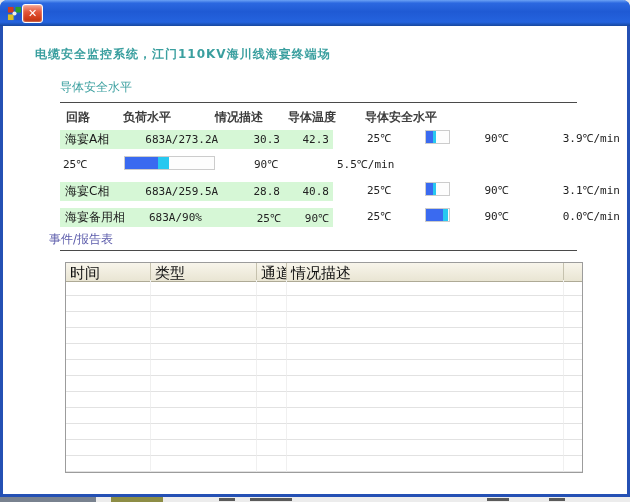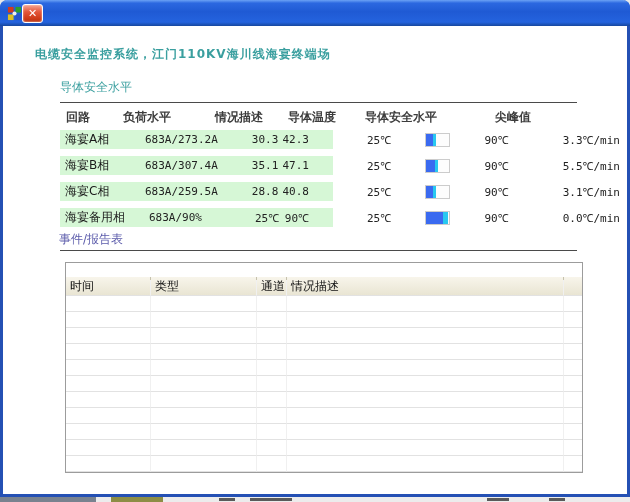--- a/index.html
+++ b/index.html
@@ -24,54 +24,54 @@
                color:#fff; font-weight:bold; font-size:11px; line-height:17px; text-align:center;
                box-shadow:inset 0 0 2px #ffd9cf; cursor:pointer; }
 
   .content { position:absolute; left:0; top:26px; width:624px; height:468px; background:#fff; }
 
   
   .page-heading { position:absolute; left:32px; top:20px; font-size:12px; font-weight:bold;
                   letter-spacing:1px; color:var(--teal,#3a9f9f); }
   .section-link { position:absolute; font-size:12px; text-decoration:none; cursor:pointer; }
   .status-link { left:57px; top:53px; color:var(--teal,#3a9f9f); }
-  .events-link { left:56px; top:205px; color:var(--purple,#5c5cab); }
+  .events-link { left:46px; top:205px; color:var(--purple,#5c5cab); }
 
   .rule { position:absolute; left:57px; width:517px; height:1px; background:#4a4a4a; }
   .rule1 { top:76px; } .rule2 { top:224px; }
 
   
   .status-header { position:absolute; left:57px; top:83px; width:518px; display:flex;
                    font-size:12px; color:#3c3c3c;font-weight:bold; }
   .sh0{width:63px; padding-left:6px;} .sh1{width:92px;} .sh2{width:73px;}
   .sh3{width:77px;} .sh4{width:130px;} .sh5{width:83px;}
 
   .status-rows { position:absolute; left:57px; top:104px; width:560px; }
-  .status-row { display:flex; align-items:center; height:19px; margin-bottom:7px; font-size:11px;gap:34px; }
+  .status-row { display:flex; height:19px; margin-bottom:7px; font-size:11px;gap:34px; }
   .green-zone { width:273px; height:19px; display:flex; align-items:center;
                 background:var(--rowgreen,#d6f7d6); }
   .cell { white-space:nowrap; }
   .circuit { width:67px; padding-left:5px; font-size:12px; color:#1a1a1a; }
   .load { width:90px; font-size:11px; color:#222;margin-left:24px; }
   .surface { width:58px; text-align:right; color:#222; }
-  .conductor { width:58px; text-align:right; padding-right:24px; color:#222; }
+  .conductor { width:58px; text-align:right; padding-right:4px; color:#222; }
   .bar-min { width:30px; text-align:center; color:#222; }
   .bar-track { position:relative; width:91px; height:14px; background:#fdfdfd;
                border:1px solid #cccccc; overflow:hidden; }
   .seg { position:absolute; top:0; bottom:0; }
   .bar-max { width:34px; text-align:center; color:#222; }
   .peak { margin-left:20px; color:#222; }
 
   
   .events-table { position:absolute; left:62px; top:236px; width:518px;
                   border:1px solid #9c9c9c; background:#fff; }
   .events-header { display:flex; height:17px; }
   .eh-cell { background:linear-gradient(#f8f5eb,#e9e5d3); border-right:1px solid #c6c2ae;
-             border-bottom:1px solid #aeaa96; font-size:12px; color:#111;
-             padding:1px 4px 17px; overflow:hidden; white-space:nowrap;margin-top:14px; }
+             border-bottom:1px solid #aeaa96; font-size:15px; color:#111;
+             padding:1px 4px 17px; overflow:hidden; white-space:nowrap; }
   .eh-cell:last-child { border-right:none; }
   .e-row { display:flex; height:16px; }
   .e-cell { border-right:1px solid #f0f0f0; border-bottom:1px solid #e2e2e2; }
   .e-cell:last-child { border-right:none; }
   .cw0{width:85px;} .cw1{width:106px;} .cw2{width:30px;} .cw3{width:277px;} .cw4{width:20px; flex:1;}
 
   
   .desktop-strip { position:absolute; left:0; top:497px; width:630px; height:5px; background:#ececec; }
   .frag { position:absolute; top:0; height:5px; }
   .frag-gray { left:0; width:96px; background:#79828f; }
@@ -102,46 +102,39 @@
     <a class="section-link status-link">导体安全水平</a>
 
     <div class="rule rule1"></div>
 
     <div class="status-header">
       <div class="sh0">回路</div>
       <div class="sh1">负荷水平</div>
       <div class="sh2">情况描述</div>
       <div class="sh3">导体温度</div>
       <div class="sh4">导体安全水平</div>
-      <div class="sh5">尖峰值</div>
     </div>
 
     <div class="status-rows">
         <div class="status-row">
           <div class="green-zone">
             <div class="cell circuit">海宴A相</div>
             <div class="cell load mono">683A/273.2A</div>
             <div class="cell surface mono">30.3</div>
             <div class="cell conductor mono">42.3</div>
           </div>
           <div class="bar-min mono">25℃</div>
           <div class="bar-track">
             <div class="seg blue" style="left: 0px; width: 31%; background: rgb(58, 106, 240);"></div>
             <div class="seg cyan" style="left: 31%; width: 13%; background: rgb(40, 200, 240);"></div>
           </div>
           <div class="bar-max mono">90℃</div>
-          <div class="peak mono">3.3℃/min</div>
-        </div>
-        <div class="status-row">
-          <div class="green-zone">
-            <div class="cell circuit">海宴B相</div>
-            <div class="cell load mono">683A/307.4A</div>
-            <div class="cell surface mono">35.1</div>
-            <div class="cell conductor mono">47.1</div>
-          </div>
+          <div class="peak mono">3.9℃/min</div>
+        </div>
+        <div class="status-row">
           <div class="bar-min mono">25℃</div>
           <div class="bar-track">
             <div class="seg blue" style="left: 0px; width: 37%; background: rgb(58, 106, 240);"></div>
             <div class="seg cyan" style="left: 37%; width: 12%; background: rgb(40, 200, 240);"></div>
           </div>
           <div class="bar-max mono">90℃</div>
           <div class="peak mono">5.5℃/min</div>
         </div>
         <div class="status-row">
           <div class="green-zone">

